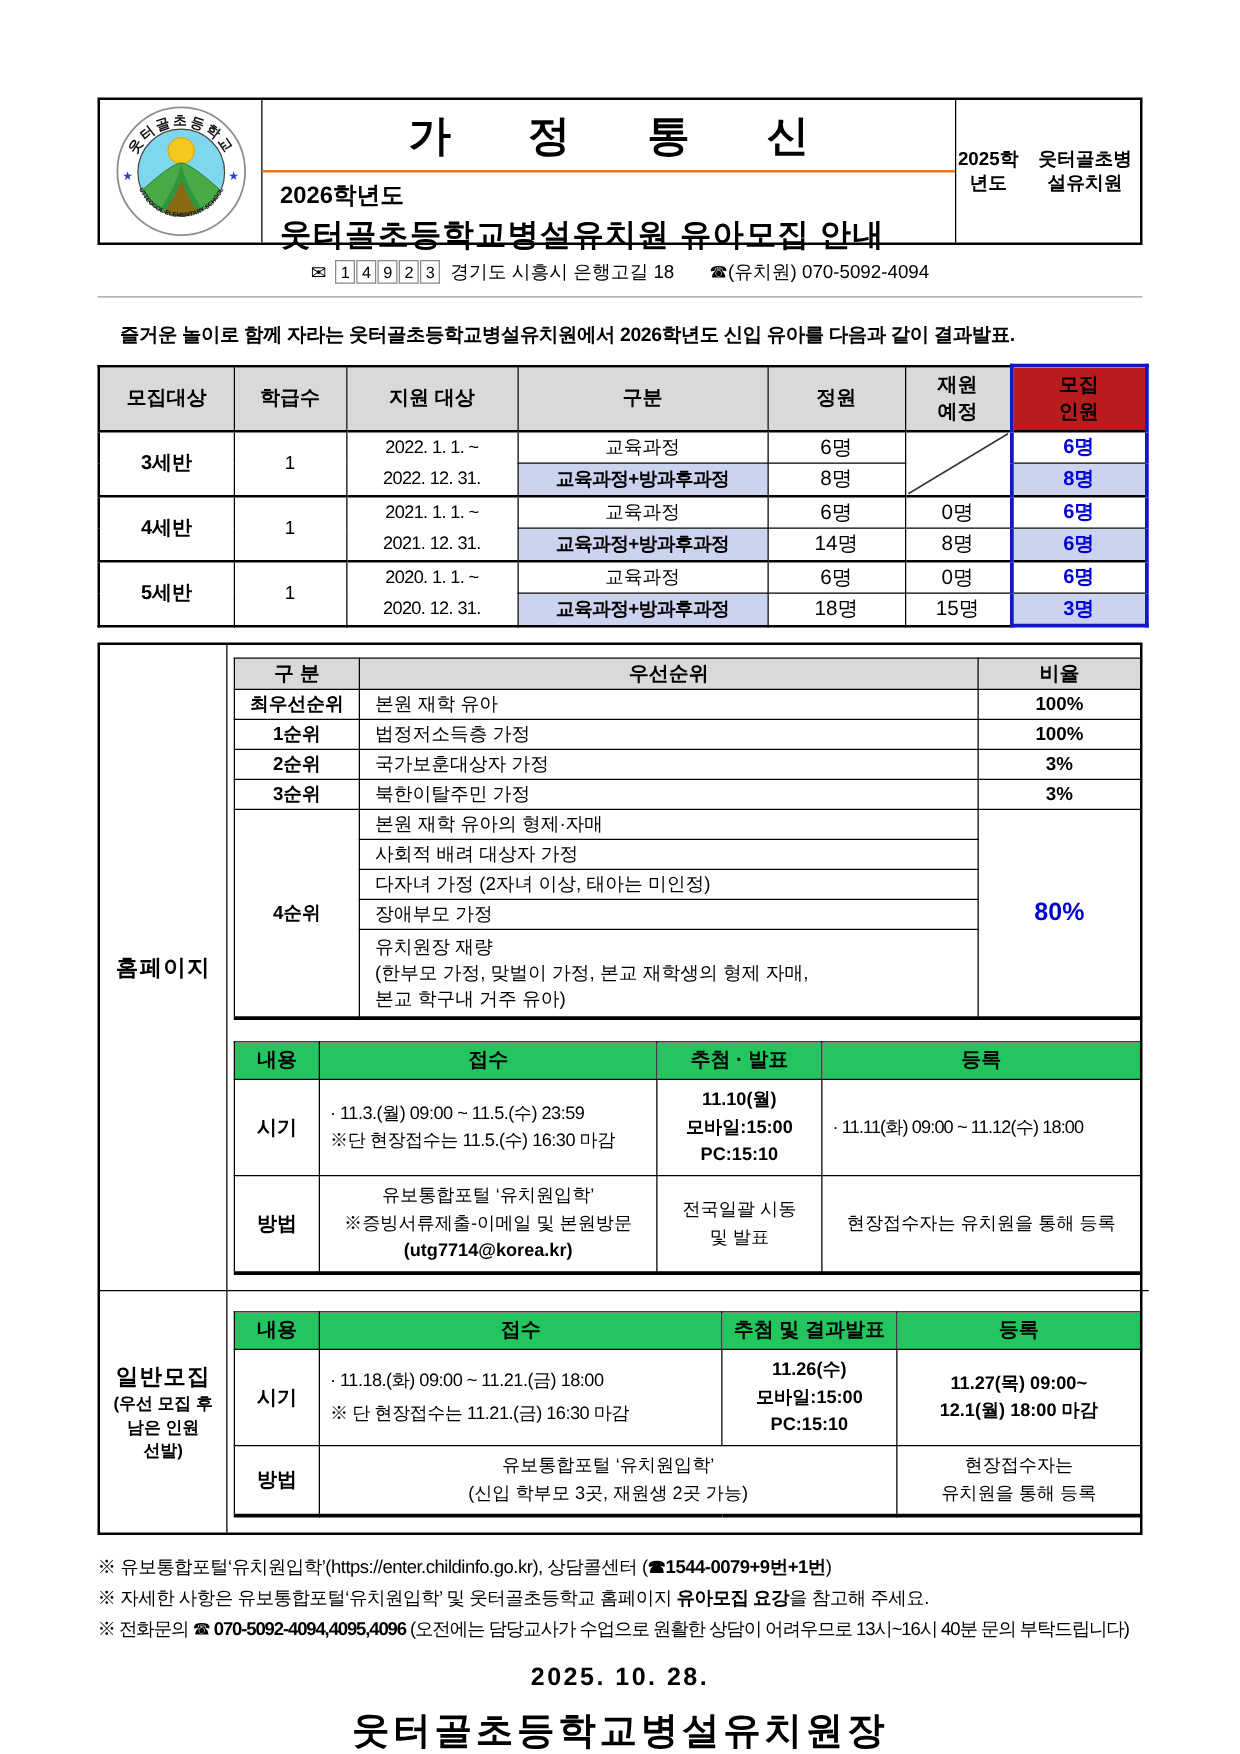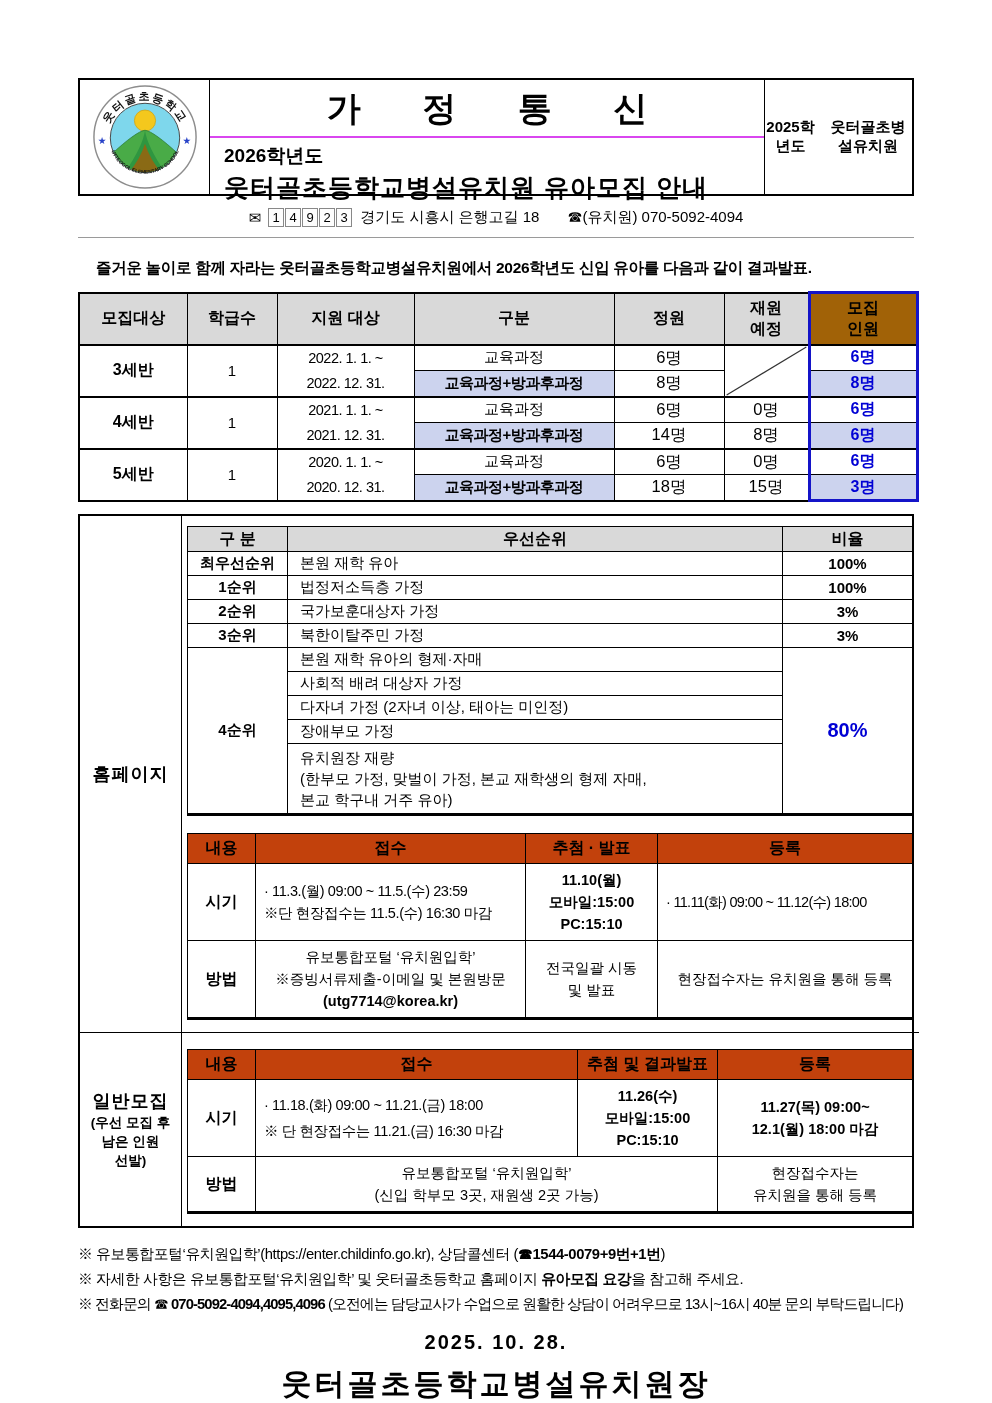--- a/index.html
+++ b/index.html
@@ -4,21 +4,21 @@
 <style>
   * { margin:0; padding:0; box-sizing:border-box; }
   html,body { background:#fff; }
   body { font-family:"Liberation Sans", sans-serif; color:#000; }
   .page { width:992px; height:1403px; background:#fff; padding:78px 78px 0 78px; overflow:hidden; }
 
   
   .hdr { border:2px solid #000; display:flex; height:118px; }
   .hdr-logo { width:130px; display:flex; align-items:center; justify-content:center; border-right:1.5px solid #000; }
   .hdr-mid { flex:1; display:flex; flex-direction:column; }
-  .hdr-title { border-bottom:2px solid #d946ef; text-align:center; font-size:34px; font-weight:bold; letter-spacing:26px; padding:6px 0 4px 26px; }
+  .hdr-title { border-bottom:2px solid #f97316; text-align:center; font-size:34px; font-weight:bold; letter-spacing:26px; padding:6px 0 4px 26px; }
   .hdr-sub { padding:5px 14px 4px 14px; }
   .hdr-year { font-size:19px; font-weight:bold; }
   .hdr-subtitle { font-size:25px; font-weight:bold; margin-top:2px; letter-spacing:1px; }
   .hdr-side { width:148px; border-left:1.5px solid #000; display:flex; flex-direction:row; align-items:center; justify-content:center; gap:8px; font-size:15px; font-weight:bold; text-align:center; }
 
   
   .addr { margin-top:12px; text-align:center; font-size:15px; display:flex; justify-content:center; align-items:center; gap:7px; }
   .addr .mail { font-size:15px; }
   .pbox { display:inline-block; width:16px; height:19px; border:1px solid #888; background:#fdfdfd; font-size:13px; line-height:18px; text-align:center; margin-right:1px; }
   .rule { border:none; border-top:1.5px solid #9a9a9a; margin:10px 0 0 0; }
@@ -33,21 +33,21 @@
   
   .t1 { width:838px; margin-top:12px; border:2px solid #000; }
   .t1 th { background:#d9d9d9; font-size:16px; font-weight:bold; height:52px; border-bottom:1.5px solid #000; }
   .t1 td { font-size:15px; height:26px; }
   .t1 .target { font-weight:bold; font-size:16px; }
   .t1 .birth div { font-size:14.5px; line-height:25px; letter-spacing:-0.5px; }
   .t1 .course2 { background:#ccd3ee; font-weight:bold; letter-spacing:-0.5px; }
   .t1 .num { font-size:16.5px; }
   .t1 .recruit { color:#0000d4; font-weight:bold; font-size:16px;
                  border-left:3px solid #1414c8; border-right:3px solid #1414c8; }
-  .t1 th.recruit { color:#000; background:#a16207; border-top:3px solid #1414c8; }
+  .t1 th.recruit { color:#000; background:#b91c1c; border-top:3px solid #1414c8; }
   .t1 .recruit.shade { background:#ccd3ee; }
   .t1 .rbot { border-bottom:3px solid #1414c8; }
   .t1 tr.grp td { border-top:2px solid #000; }
   .diag-cell { position:relative; padding:0; }
   .diag-cell svg { position:absolute; inset:0; width:100%; height:100%; }
 
   
   .outer { border:2px solid #000; margin-top:12px; display:grid; grid-template-columns:102px 1fr; }
   .sec-label { border-right:1.5px solid #000; display:flex; flex-direction:column; align-items:center; justify-content:center; text-align:center; }
   .sec-label .big { font-size:18px; font-weight:bold; letter-spacing:1px; }
@@ -60,21 +60,21 @@
   .tp th { background:#d9d9d9; font-size:16px; font-weight:bold; height:25px; }
   .tp td { font-size:15px; height:24px; }
   .tp .rank { font-weight:bold; }
   .tp .desc { text-align:left; padding-left:12px; }
   .tp .ratio { font-weight:bold; font-size:15px; }
   .tp .ratio80 { color:#0000d4; font-weight:bold; font-size:20px; }
   .tp .multi { text-align:left; padding:3px 0 3px 12px; line-height:21px; }
 
   
   .ts { width:725px; margin-top:17px; border-bottom:3.5px solid #000; }
-  .ts th { background:#c2410c; font-size:16px; font-weight:bold; height:30px; }
+  .ts th { background:#22c55e; font-size:16px; font-weight:bold; height:30px; }
   .ts td { font-size:14.5px; }
   .ts .lbl { font-weight:bold; font-size:16px; }
   .ts .left { text-align:left; padding:6px 4px 6px 8px; line-height:22px; letter-spacing:-0.4px; }
   .ts .ctr { line-height:22px; padding:5px 2px; }
   .ts .b { font-weight:bold; }
   .ts .narrow { letter-spacing:-0.7px; }
 
   
   .notes { margin-top:14px; font-size:14.8px; line-height:25px; letter-spacing:-0.4px; }
   .notes .b { font-weight:bold; }

